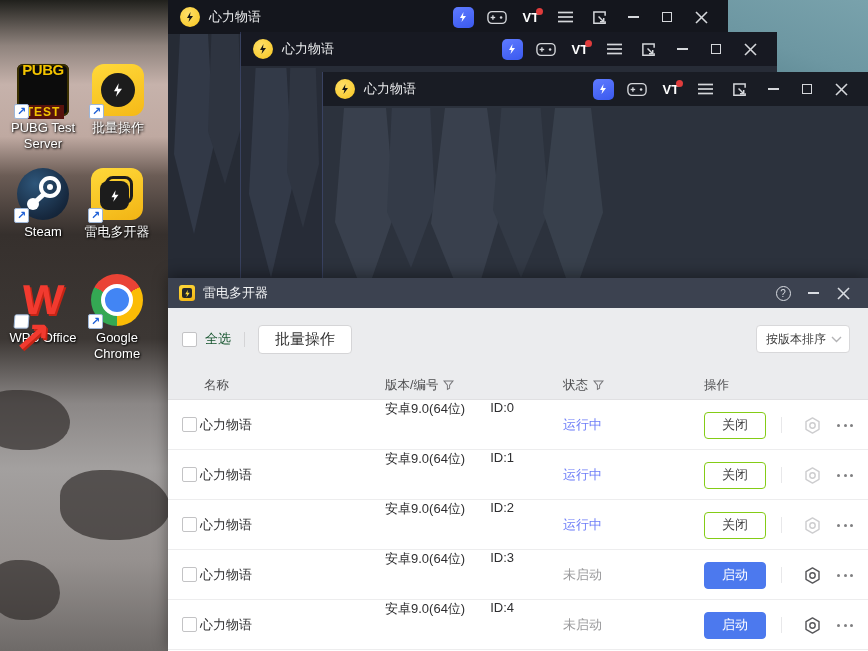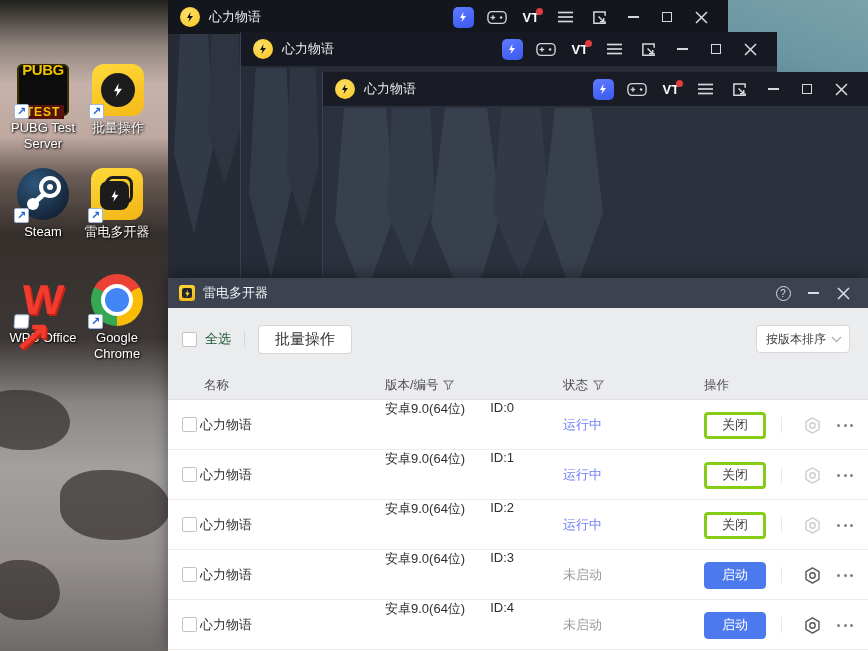--- a/index.html
+++ b/index.html
@@ -92,21 +92,21 @@
 
   .mg-rows { position:absolute; left:0; top:122px; right:0; bottom:0; background:#fff; overflow:hidden; }
   .mrow { position:relative; height:50px; border-bottom:1px solid #ededee; background:#fff; }
   .mrow .checkbox { position:absolute; left:14px; top:17px; }
   .c-name { position:absolute; left:32px; top:0; height:50px; display:flex; align-items:center; font-size:13px; color:#2f2f31; }
   .c-ver { position:absolute; left:217px; top:0; height:50px; display:flex; align-items:flex-start; font-size:13px; color:#2f2f31; gap:25px; }
   .c-status { position:absolute; left:395px; top:0; height:50px; display:flex; align-items:center; font-size:13px; }
   .st-run { color:#6e7ef8;font-family:Liberation Mono, monospace; } .st-stop { color:#9b9b9d; }
   .c-ops { position:absolute; left:536px; top:0; height:50px; display:flex; align-items:center; }
   .act-btn { width:62px; height:27px; border-radius:4px; font-size:13px; display:flex; align-items:center; justify-content:center; cursor:pointer; }
-  .btn-close { background:#fff; border:3px solid #84cc16; color:#3c3c3e; }
+  .btn-close { background:#fff; border:1px solid #84cc16; color:#3c3c3e; }
   .btn-start { background:#4c79ee; border:1px solid #4c79ee; color:#fff; }
   .op-div { width:1px; height:16px; background:#e8e8ea; margin:0 13px 0 15px; }
   .gear { width:34px; display:flex; align-items:center; justify-content:center; cursor:pointer; }
   .dots { display:flex; gap:3.5px; margin-left:8px; cursor:pointer; }
   .dots i { width:3px; height:3px; border-radius:50%; background:#7f7f81; }
 </style>
 </head>
 <body>
 
 <div class="wallpaper">

